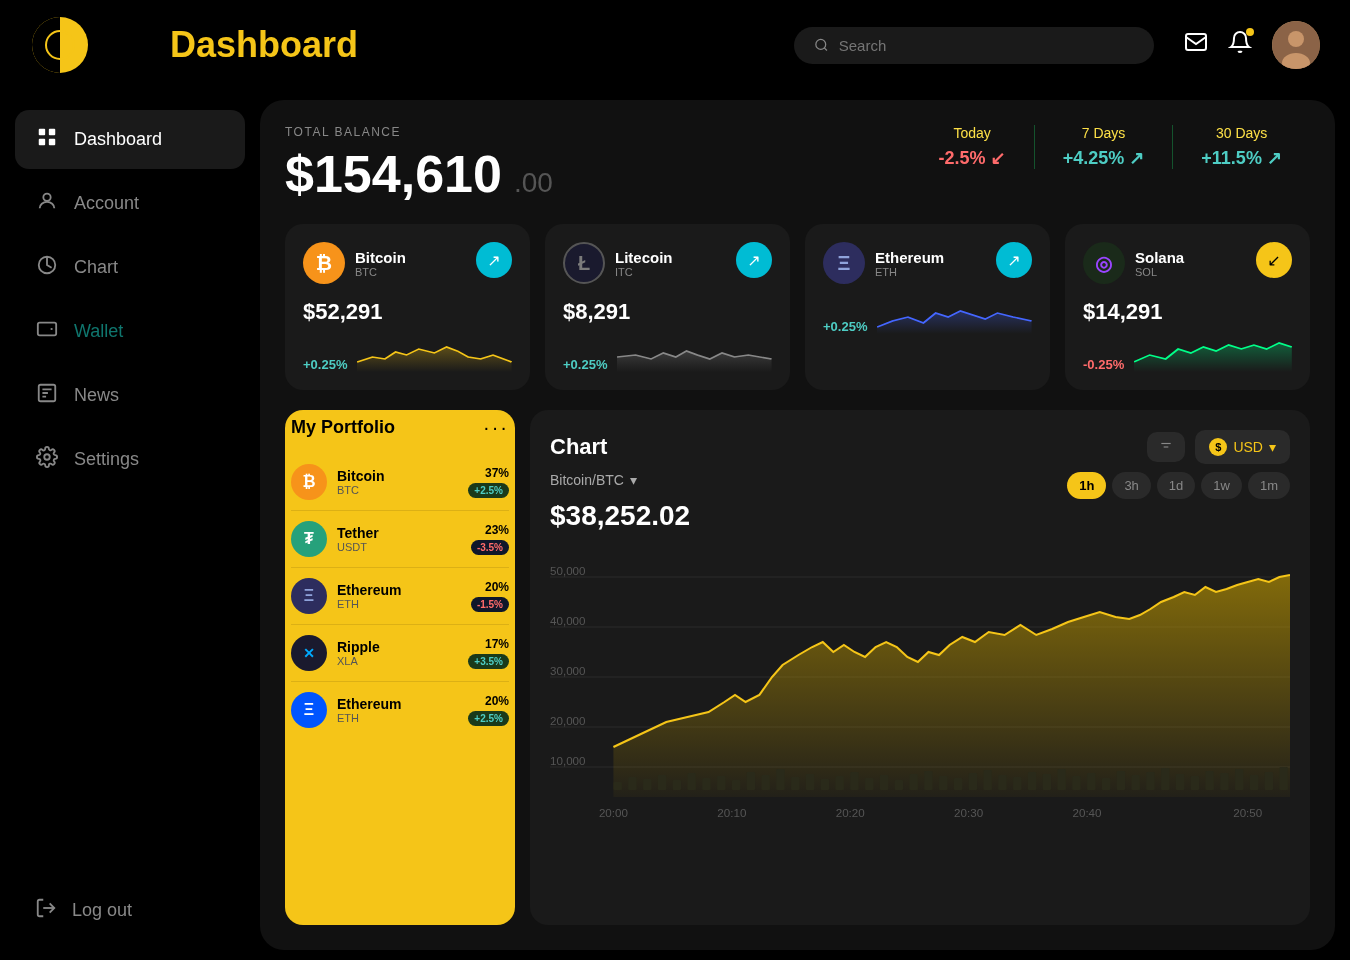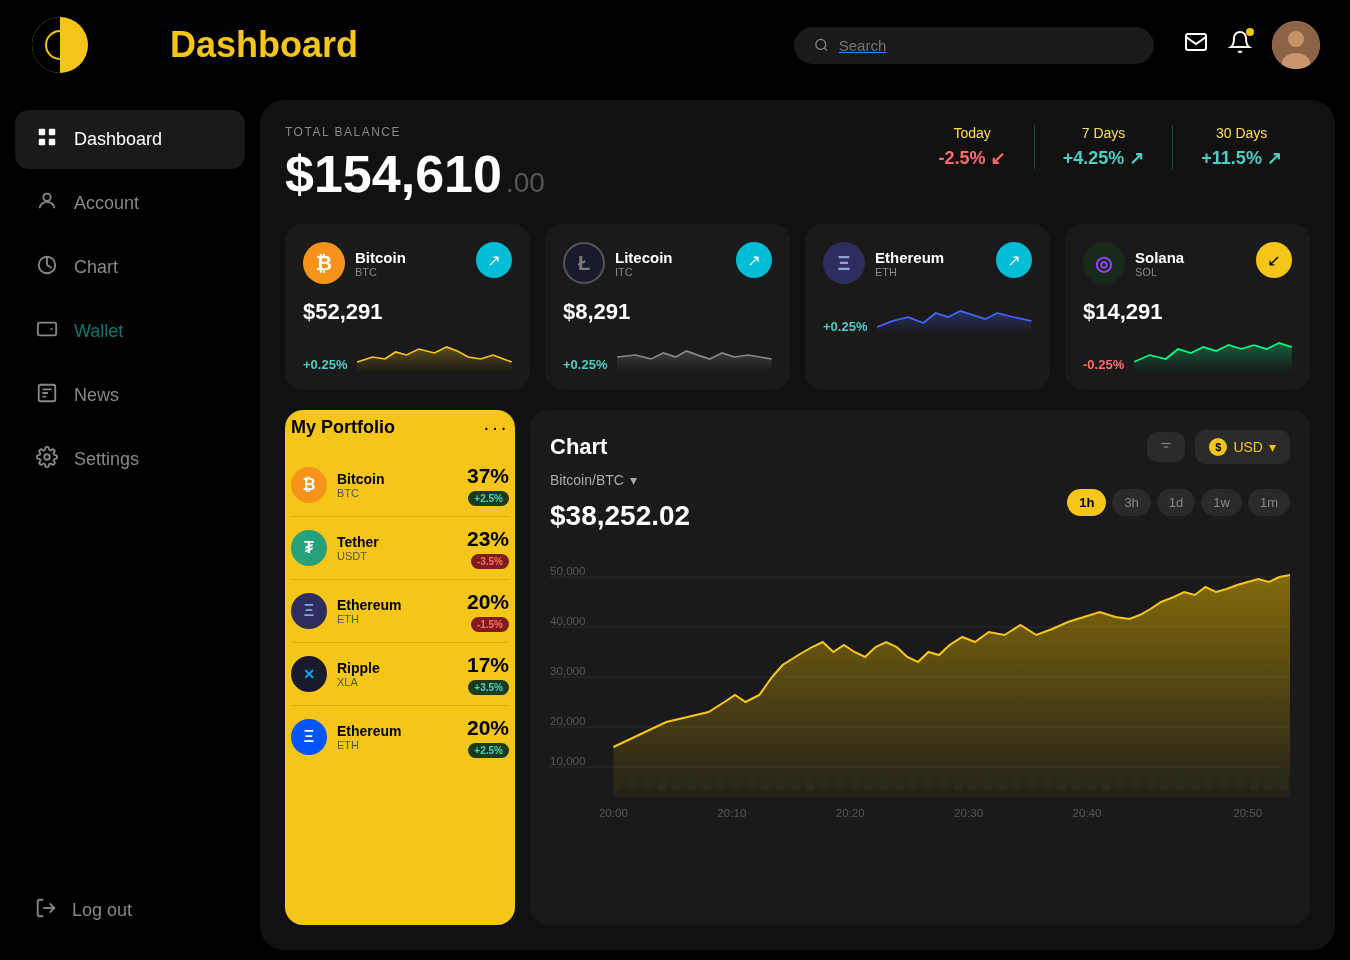--- a/index.html
+++ b/index.html
@@ -44,21 +44,20 @@
       width: 360px;
       gap: 10px;
     }
     .search-bar input {
       background: transparent;
       border: none;
       color: #3b82f6;
       font-size: 15px;
       outline: none;
       width: 100%;
-      text-decoration: underline;
     }
     .header-icons {
       display: flex;
       align-items: center;
       gap: 20px;
       margin-left: 30px;
     }
     .header-icon-btn {
       background: transparent;
       border: none;
@@ -160,21 +159,21 @@
     .balance-left .balance-label {
       font-size: 12px;
       color: #888;
       letter-spacing: 1.5px;
       text-transform: uppercase;
       font-weight: 500;
     }
     .balance-amount {
       display: flex;
       align-items: baseline;
-      gap: 4px;
+      gap: 12px;
       margin-top: 5px;
     }
     .balance-main {
       font-size: 52px;
       font-weight: 700;
       color: #fff;
     }
     .balance-cents {
       font-size: 28px;
       color: #555;
@@ -331,31 +330,31 @@
     }
     .portfolio-coin-icon.btc { background: #f7931a; color: #fff; }
     .portfolio-coin-icon.usdt { background: #26a17b; color: #fff; }
     .portfolio-coin-icon.eth { background: #2d2d5e; color: #8fa3db; }
     .portfolio-coin-icon.xla { background: #1a1a2e; color: #00aaff; }
     .portfolio-coin-icon.eth2 { background: #0066ff; color: #fff; }
     .portfolio-coin-info { flex: 1; }
     .portfolio-coin-name { font-size: 14px; font-weight: 600; color: #000; }
     .portfolio-coin-ticker { font-size: 11px; color: #555; }
     .portfolio-coin-right { text-align: right; }
-    .portfolio-coin-pct { font-size: 21px; font-weight: 700; color: #000; }
+    .portfolio-coin-pct { font-size: 12px; font-weight: 700; color: #000; }
     .portfolio-coin-change {
       display: inline-block;
       padding: 2px 6px;
       border-radius: 8px;
       font-size: 10px;
       font-weight: 700;
       margin-top: 2px;
     }
     .portfolio-coin-change.positive { background: #1a3a1a; color: #4ecdc4; }
-    .portfolio-coin-change.negative { background: #7f1d1d; color: #ff6b6b; }
+    .portfolio-coin-change.negative { background: #0f172a; color: #ff6b6b; }
 
     
     .chart-card {
       background: #1a1a1a;
       border-radius: 18px;
       padding: 20px;
     }
     .chart-header {
       display: flex;
       justify-content: space-between;
@@ -388,21 +387,21 @@
       border-radius: 10px;
       cursor: pointer;
       font-size: 14px;
       display: flex;
       align-items: center;
       gap: 6px;
     }
     .chart-sub-header {
       display: flex;
       justify-content: space-between;
-      align-items: center;
+      align-items: flex-start;
       margin-bottom: 15px;
     }
     .chart-pair {
       display: flex;
       align-items: center;
       gap: 6px;
       color: #aaa;
       font-size: 14px;
       cursor: pointer;
     }

